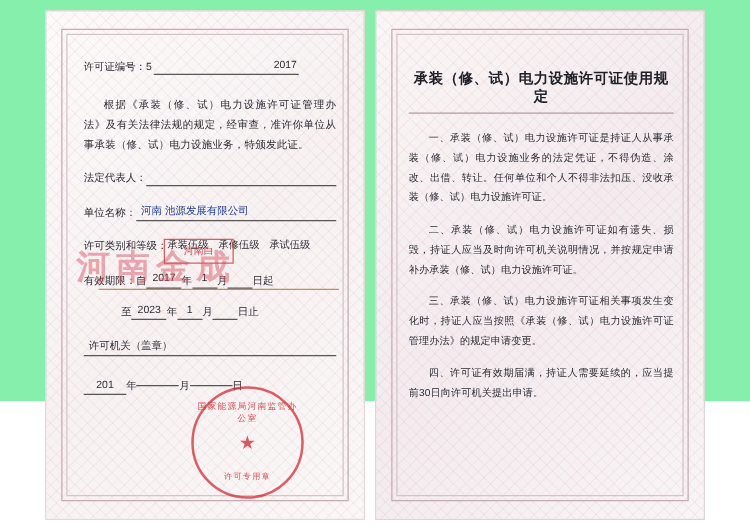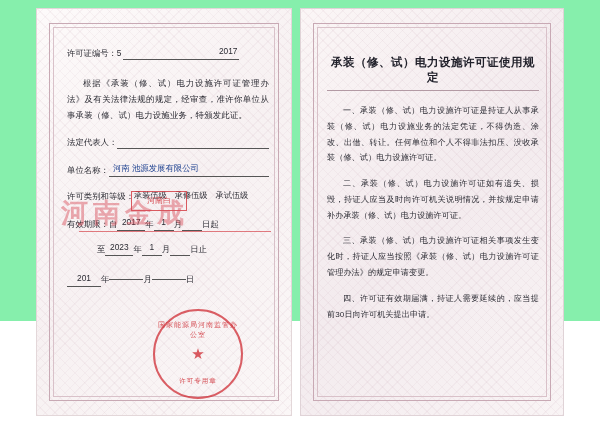--- a/index.html
+++ b/index.html
@@ -326,20 +326,23 @@
           <span>至</span>
           <span class="u">2023</span>
           <span>年</span>
           <span class="u short">1</span>
           <span>月</span>
           <span class="u short"></span>
           <span>日止</span>
         </div>
       </div>
 
+      <div class="issuer">
+        <span class="val">许可机关（盖章）</span>
+      </div>
 
       <div class="issue-date">
         <span class="u">201</span>
         <span>年</span>
         <span class="u"></span>
         <span>月</span>
         <span class="u"></span>
         <span>日</span>
       </div>
 

